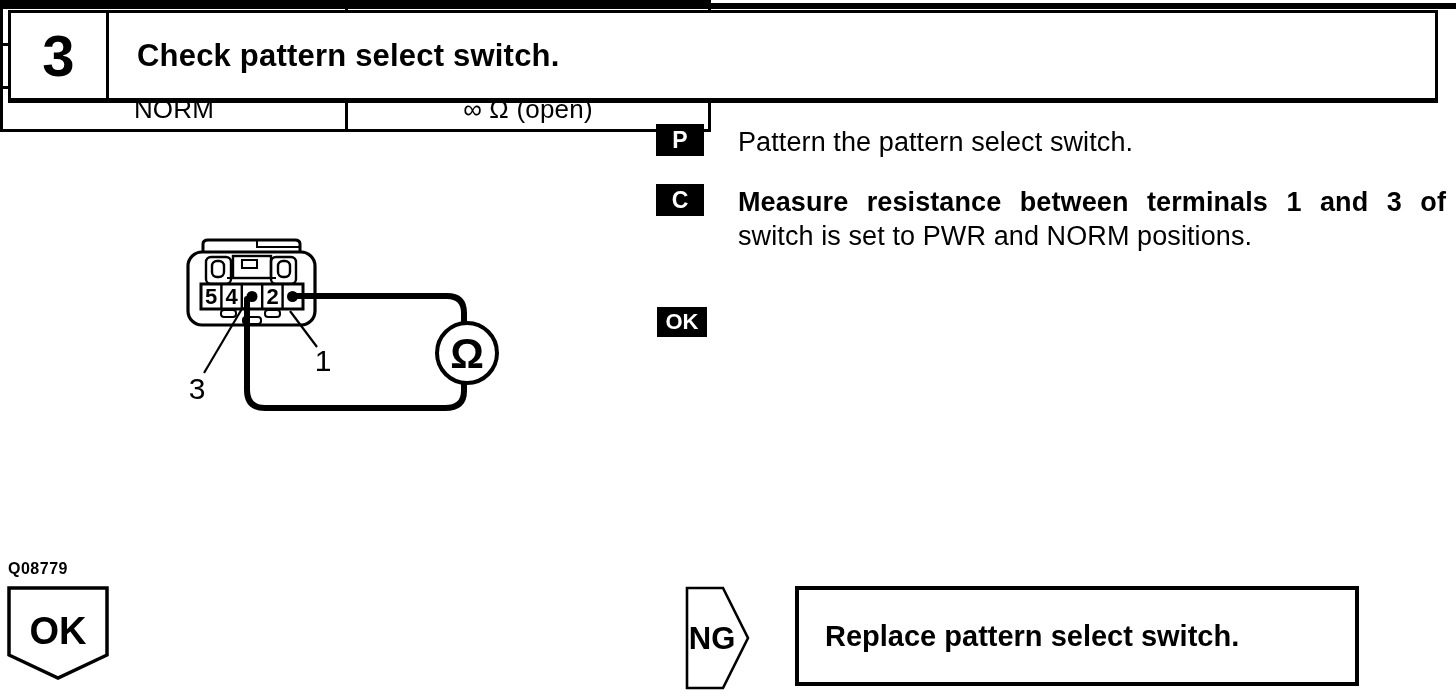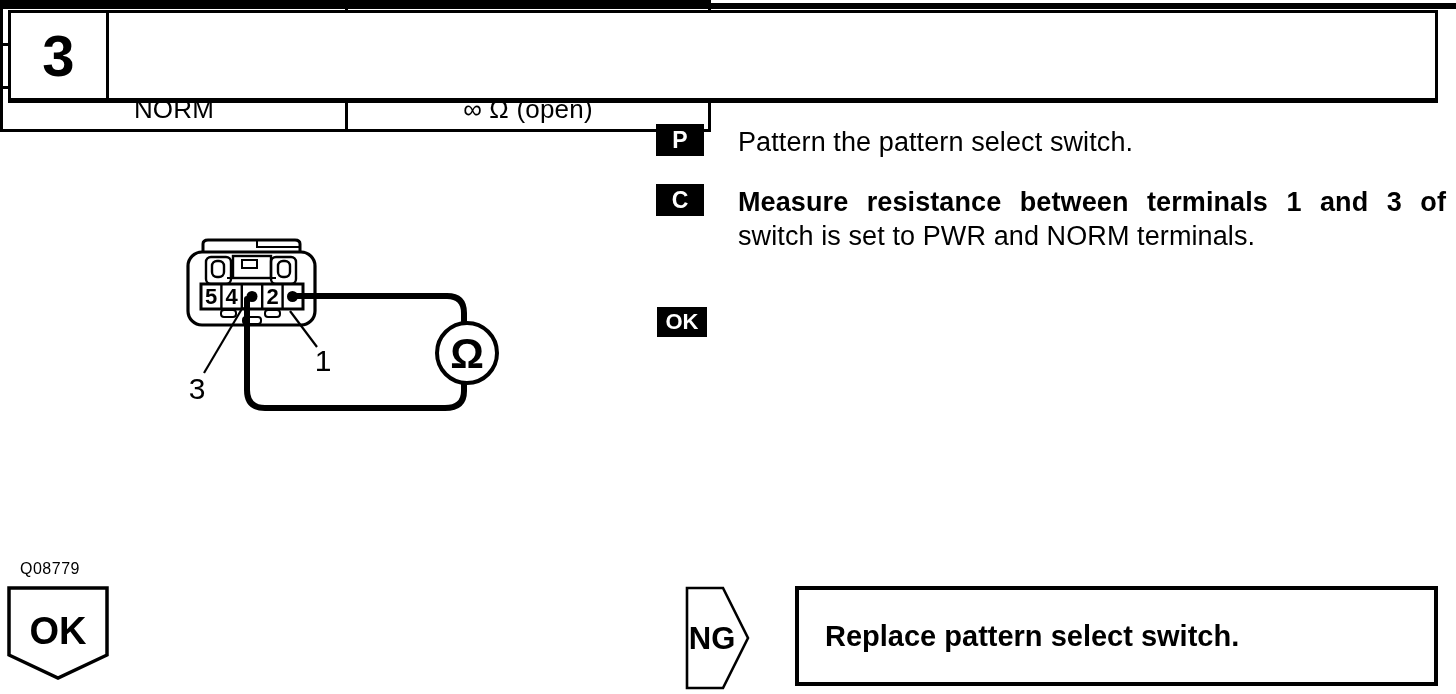--- a/index.html
+++ b/index.html
@@ -40,45 +40,46 @@
   .spec-table{
     left:740px;top:309px;width:702px;border-collapse:collapse;table-layout:fixed;background:#fff;
   }
   .spec-table td{
     border:3px solid #000;height:40px;text-align:center;vertical-align:middle;
     font-size:26px;font-weight:500;letter-spacing:.2px;padding:0;
   }
   .col-pattern{width:342px;}
   .col-resist{width:360px;}
   
-  .fig-code{left:20px;top:560px;font-size:16px;font-weight:400;letter-spacing:.5px;}
+  .fig-code{left:8px;top:560px;font-size:16px;font-weight:700;letter-spacing:.5px;}
   
   .action-box{
-    left:795px;top:586px;width:643px;height:100px;box-sizing:border-box;border:4px solid #000;
+    left:795px;top:586px;width:564px;height:100px;box-sizing:border-box;border:4px solid #000;
     display:flex;align-items:center;padding-left:26px;font-size:29px;font-weight:700;background:#fff;
   }
   svg{position:absolute;}
   svg text{font-family:"Liberation Sans", sans-serif;}
 </style>
 </head>
 <body>
 
 <div class="abs top-rule"></div>
 
 <div class="abs step-header">
   <div class="step-num-cell">3</div>
+  <div class="step-title">Check pattern select switch.</div>
 </div>
 
 <div class="abs badge badge-p">P</div>
 <div class="abs instr instr-p">Pattern the pattern select switch.</div>
 
 <div class="abs badge badge-c">C</div>
 <div class="abs instr instr-c">
   <div class="just">Measure resistance between terminals 1 and 3 of</div>
-  <div>switch is set to PWR and NORM terminals.</div>
+  <div>switch is set to PWR and NORM positions.</div>
 </div>
 
 <div class="abs badge badge-ok">OK</div>
 <table class="spec-table">
   <tbody>
       <tr>
     <td class="col-pattern">Pattern</td>
     <td class="col-resist">Resistance</td>
   </tr>
   <tr>

